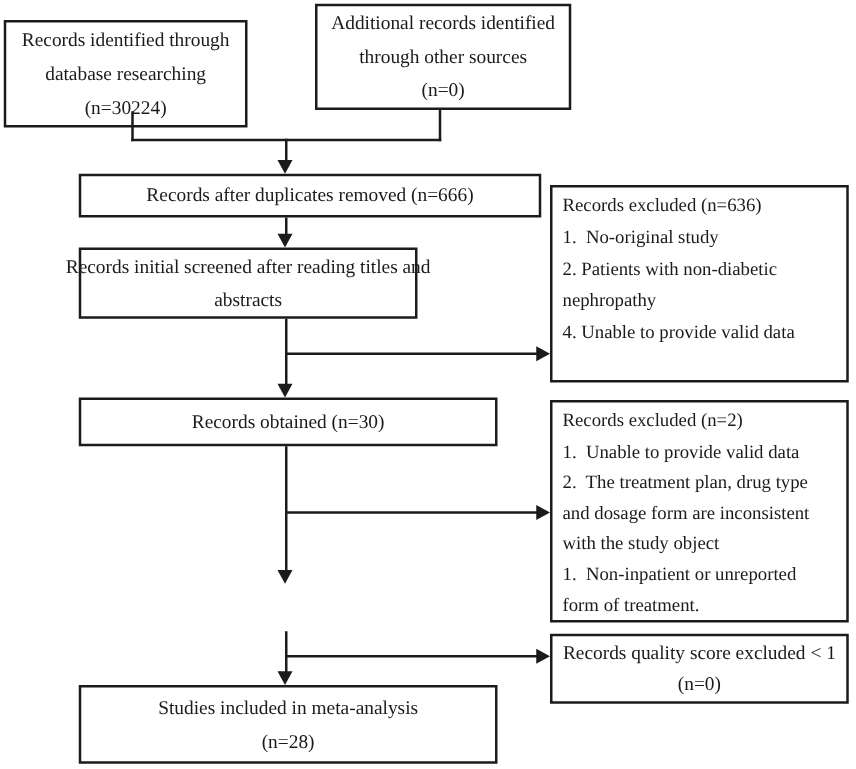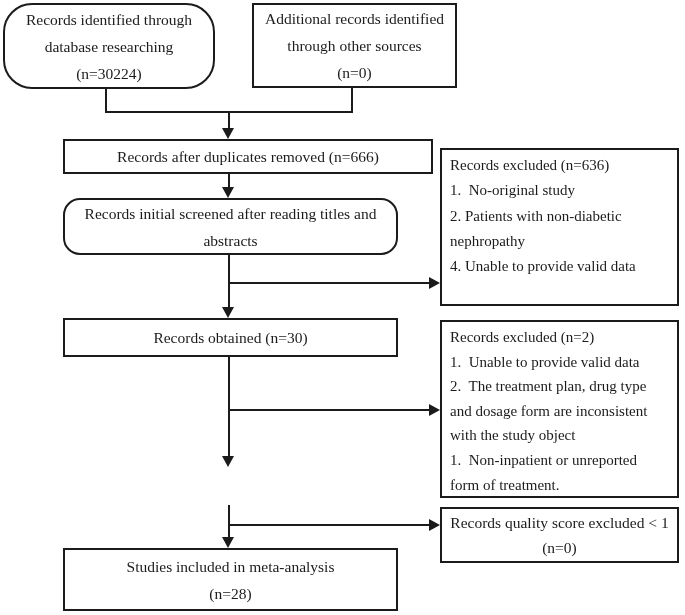--- a/index.html
+++ b/index.html
@@ -42,21 +42,21 @@
     border-top:6px solid transparent;
     border-bottom:6px solid transparent;
     border-left:11px solid #1b1b1b;
   }
 </style>
 </head>
 <body>
 
 <div class="canvas">
 
-  <div class="box center" style="left:3px;top:3px;width:212px;height:86px;border-radius:29px;">
+  <div class="box center" style="left:3px;top:16px;width:195px;height:86px;">
     <div class="main-text">Records identified through</div>
     <div class="main-text">database researching</div>
     <div class="main-text">(n=30224)</div>
   </div>
 
   <div class="box center" style="left:252px;top:3px;width:205px;height:85px;">
     <div class="main-text">Additional records identified</div>
     <div class="main-text">through other sources</div>
     <div class="main-text">(n=0)</div>
   </div>
@@ -67,21 +67,21 @@
   <div class="vline" style="left:228px;top:111px;height:18px;"></div>
   <div class="arr-down" style="left:222px;top:128px;"></div>
 
   <div class="box center" style="left:63px;top:139px;width:370px;height:35px;">
     <div class="main-text">Records after duplicates removed (n=666)</div>
   </div>
 
   <div class="vline" style="left:228px;top:174px;height:14px;"></div>
   <div class="arr-down" style="left:222px;top:187px;"></div>
 
-  <div class="box center" style="left:63px;top:198px;width:335px;height:57px;border-radius:17px;">
+  <div class="box center" style="left:63px;top:198px;width:271px;height:57px;">
     <div class="main-text">Records initial screened after reading titles and</div>
     <div class="main-text">abstracts</div>
   </div>
 
   <div class="vline" style="left:228px;top:255px;height:53px;"></div>
   <div class="arr-down" style="left:222px;top:307px;"></div>
   <div class="hline" style="left:229px;top:282px;width:201px;"></div>
   <div class="arr-right" style="left:429px;top:277px;"></div>
 
   <div class="box side lh1" style="left:440px;top:148px;width:239px;height:158px;">

